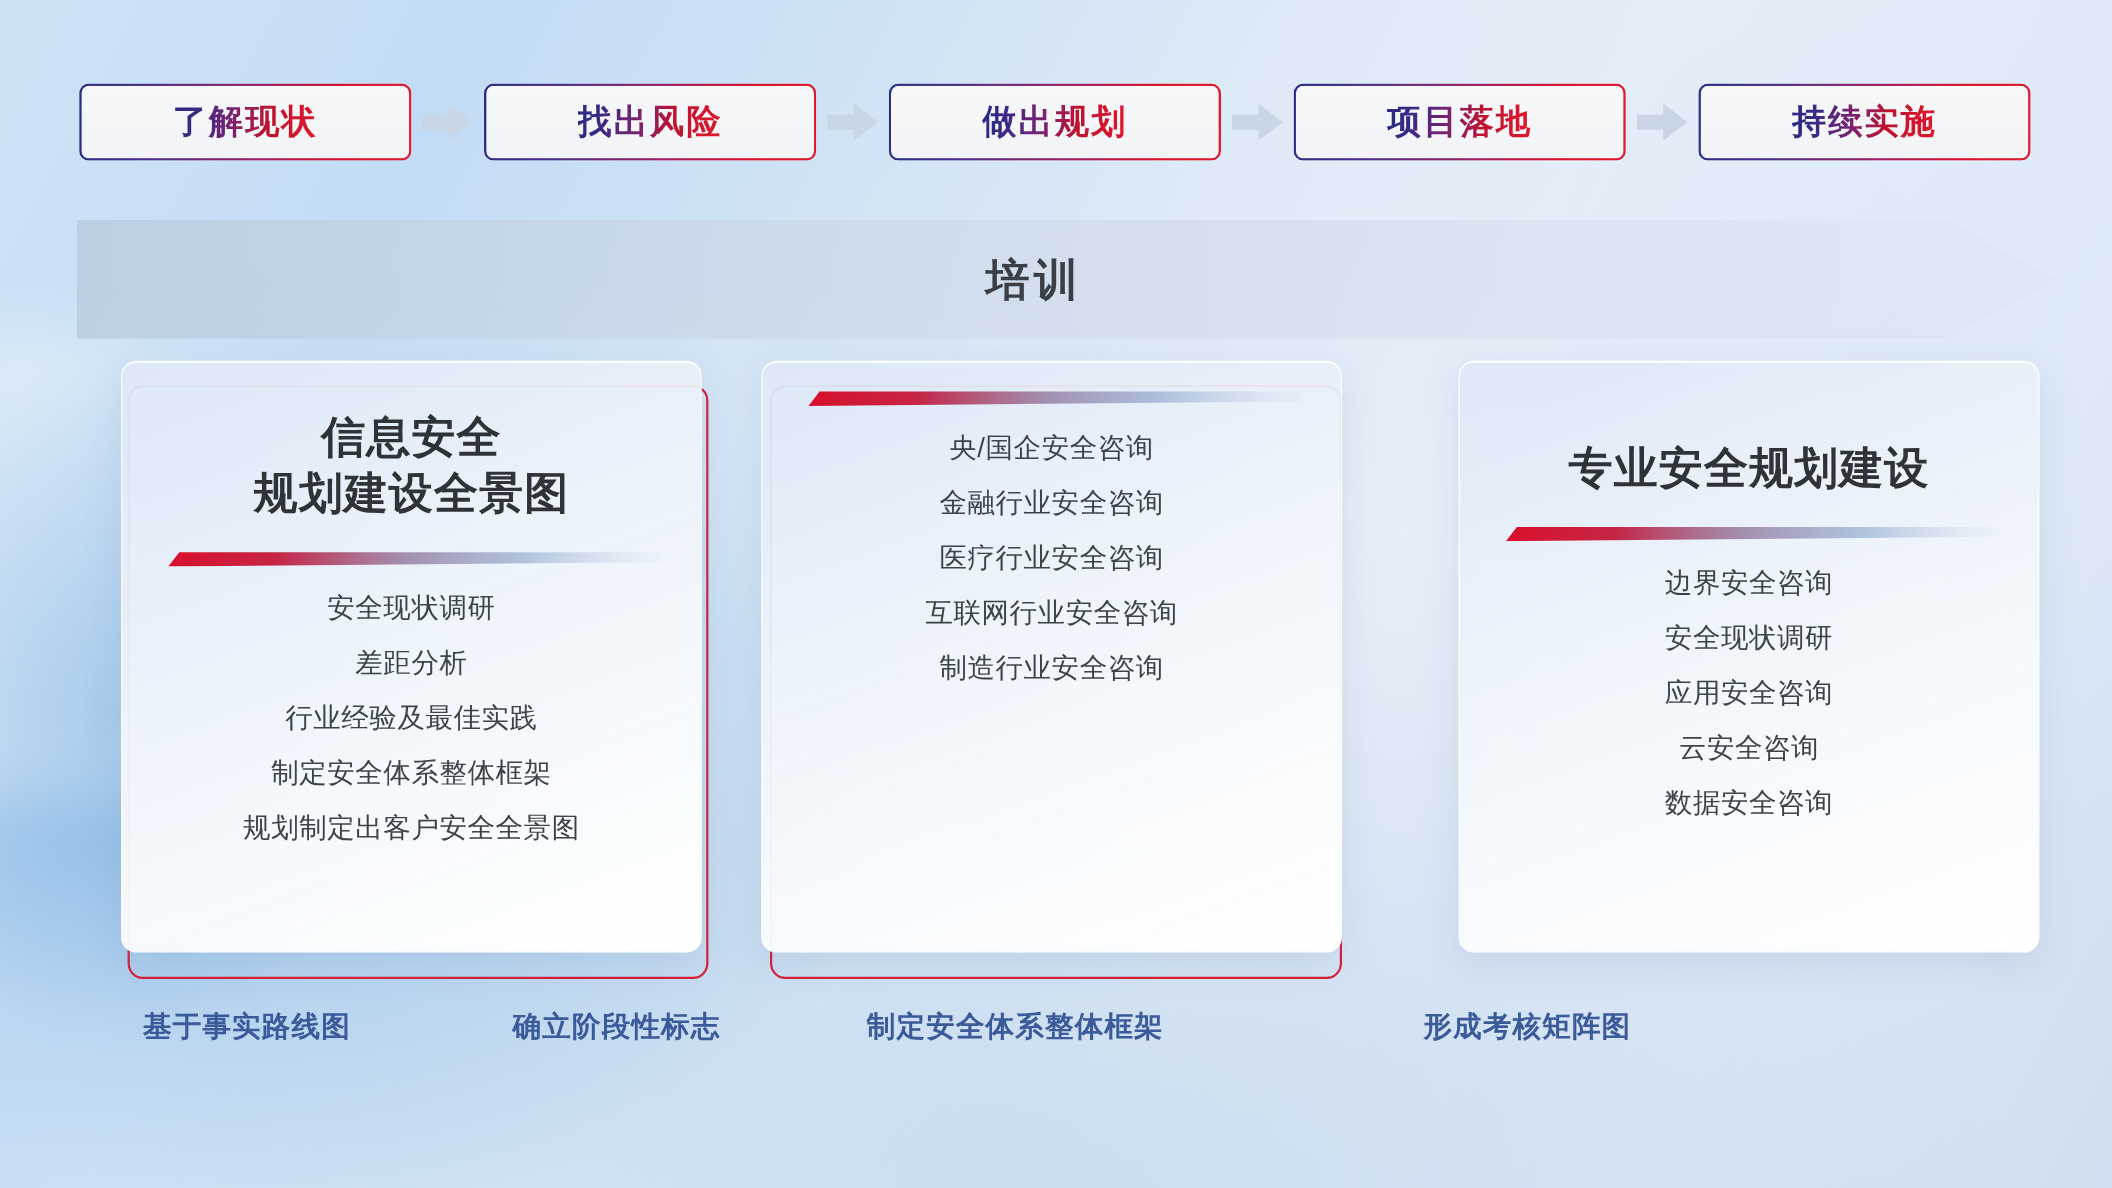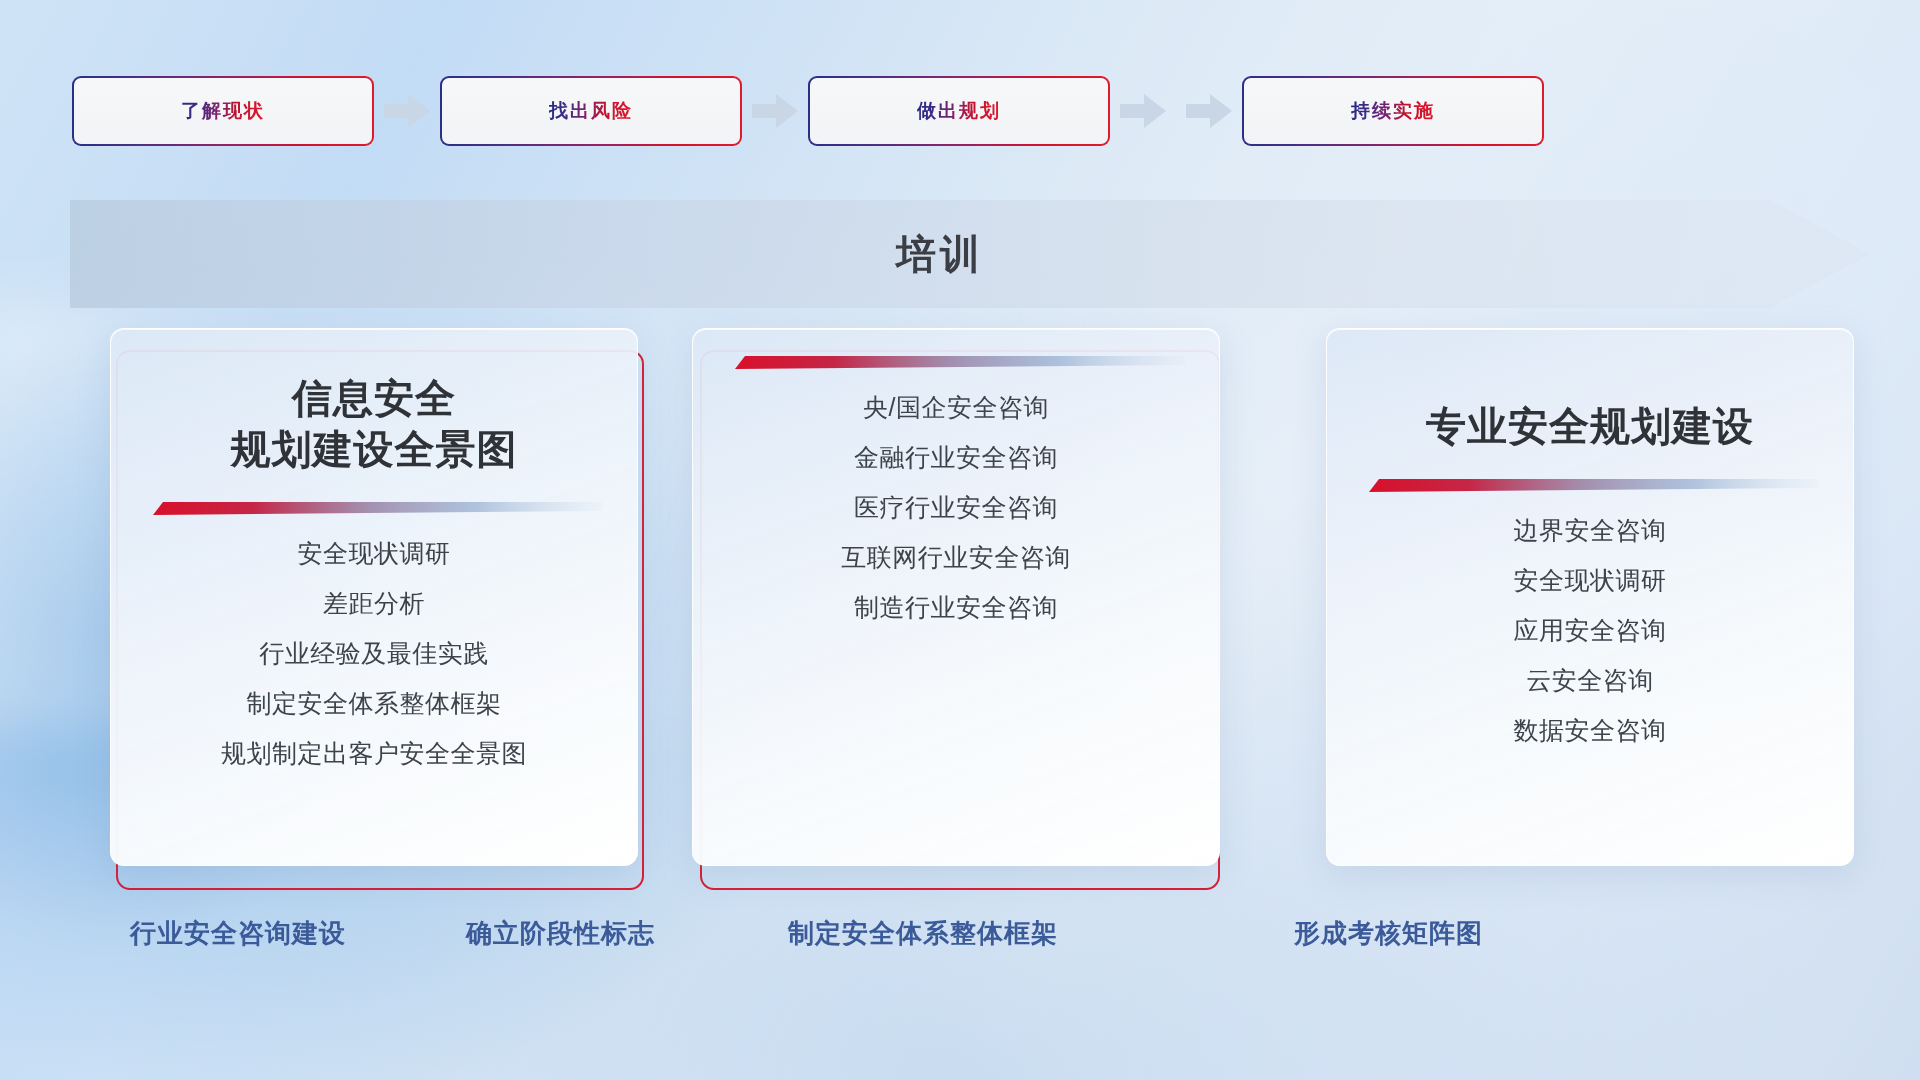--- a/index.html
+++ b/index.html
@@ -58,21 +58,21 @@
     
     border: 2px solid transparent;
     background-image:
       linear-gradient(180deg, #f7f8f9 0%, #f1f3f6 100%),
       linear-gradient(93deg, #2b2f86 0%, #4b2f86 22%, #9e2060 55%, #d6112b 78%, #e01b2e 100%);
     background-origin: border-box;
     background-clip: padding-box, border-box;
     box-sizing: border-box;
   }
   .step-label {
-    font-size: 19px;
+    font-size: 31px;
     font-weight: 700;
     letter-spacing: 2px;
     background-image: linear-gradient(95deg, #262a83 0%, #3c2a84 18%, #7c2170 42%, #c0132f 66%, #e3172c 100%);
     -webkit-background-clip: text;
     background-clip: text;
     color: transparent;
     -webkit-text-fill-color: transparent;
     white-space: nowrap;
   }
   .step-arrow {
@@ -228,20 +228,23 @@
 
     <div class="step-box">
       <span class="step-label">做出规划</span>
     </div>
     <div class="step-arrow">
       <svg width="46" height="34" viewBox="0 0 46 34">
         <path d="M0 10 H24 V0 L46 17 L24 34 V24 H0 Z" fill="#c8d6e6"></path>
       </svg>
     </div>
 
+    <div class="step-box">
+      <span class="step-label">项目落地</span>
+    </div>
     <div class="step-arrow">
       <svg width="46" height="34" viewBox="0 0 46 34">
         <path d="M0 10 H24 V0 L46 17 L24 34 V24 H0 Z" fill="#c8d6e6"></path>
       </svg>
     </div>
 
     <div class="step-box">
       <span class="step-label">持续实施</span>
     </div>
   </div>
@@ -342,19 +345,19 @@
           <div class="item">应用安全咨询</div>
           <div class="item">云安全咨询</div>
           <div class="item">数据安全咨询</div>
         </div>
       </div>
     </div>
 
   </div>
 
   <div class="bottom-labels">
-    <div class="bottom-label bl0">行业安全咨询建设</div>
+    <div class="bottom-label bl0">基于事实路线图</div>
     <div class="bottom-label bl1">确立阶段性标志</div>
     <div class="bottom-label bl2">制定安全体系整体框架</div>
     <div class="bottom-label bl3">形成考核矩阵图</div>
   </div>
 
 </div>
 
 </body></html>

